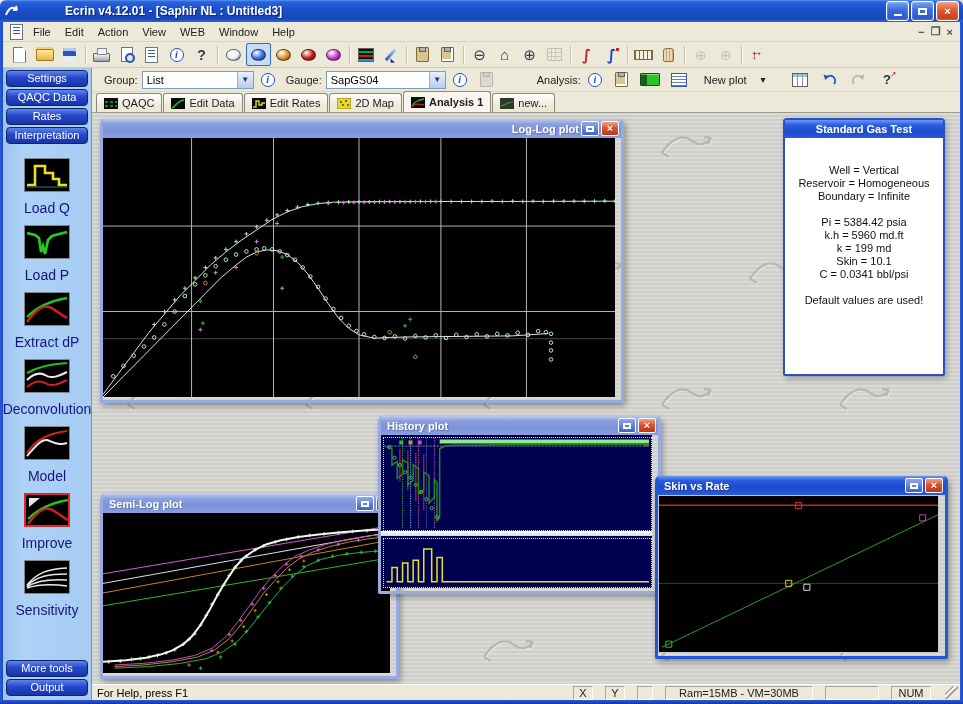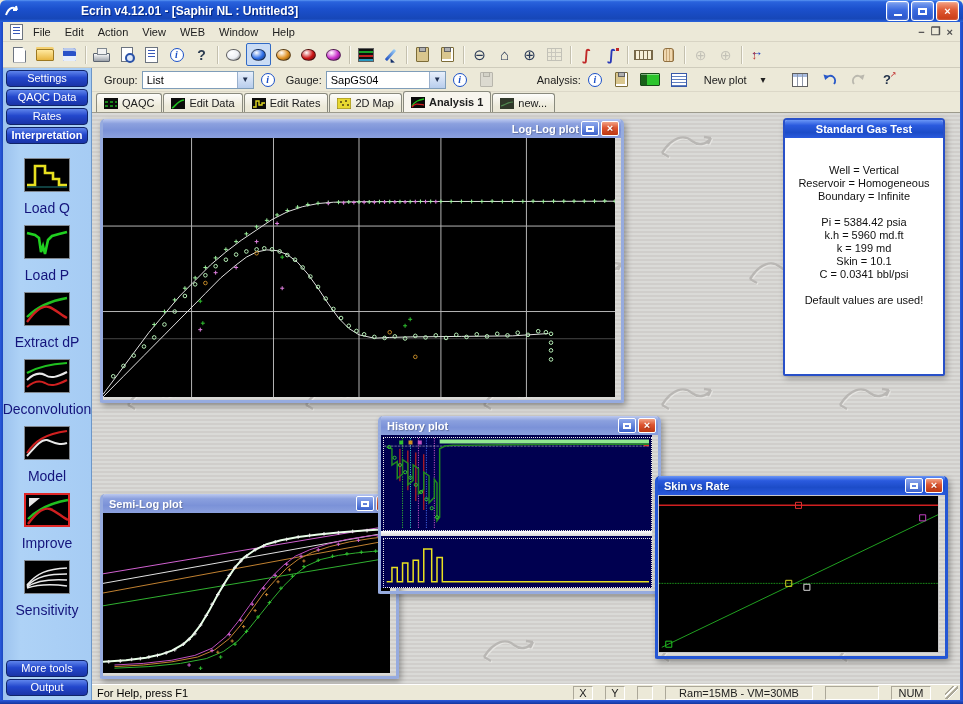--- a/index.html
+++ b/index.html
@@ -1,21 +1,21 @@
 <!DOCTYPE html>
 <html><head>
 <meta charset="utf-8">
 <style>
   html,body{margin:0;padding:0;background:#404040;}
   #app{position:relative;width:963px;height:704px;background:#ece9d8;font-family:"Liberation Sans",sans-serif;font-size:11px;overflow:hidden;user-select:none;}
   
   .titlebar{position:absolute;left:0;top:0;width:963px;height:22px;border-radius:6px 6px 0 0;
     background:linear-gradient(180deg,#5a96f2 0%,#2a63dd 8%,#1b50cd 40%,#1747b8 85%,#2a63dd 100%);
     display:flex;align-items:center;padding:0 4px;box-sizing:border-box;}
-  .titlebar .ttext{color:#fff;font-weight:bold;font-size:12px;margin-left:21px;text-shadow:1px 1px 1px #00227a;flex:1;white-space:nowrap;padding-left:40px;}
+  .titlebar .ttext{color:#fff;font-weight:bold;font-size:12px;margin-left:5px;text-shadow:1px 1px 1px #00227a;flex:1;white-space:nowrap;padding-left:40px;}
   .appicon{width:16px;height:15px;display:inline-block;}
   .winbtns{display:flex;gap:2px;}
   .wb{width:21px;height:18px;border:1px solid #fff;border-radius:3px;color:#fff;font-weight:bold;font-size:11px;
     display:flex;align-items:center;justify-content:center;background:linear-gradient(180deg,#7da1ef,#3a6ae0 45%,#2a55c8);box-shadow:inset 0 0 2px #ffffff80;}
   .wb.close{background:linear-gradient(180deg,#f3a183,#e05a33 45%,#c83a14);}
   .wb.min span{display:block;width:8px;height:2px;background:#fff;margin-top:8px;}
   
   .menubar{position:absolute;left:3px;top:22px;width:957px;height:20px;background:#ece9d8;border-bottom:1px solid #d8d4c4;
     display:flex;align-items:center;padding:0 3px;box-sizing:border-box;}
   .menuitem{padding:2px 7px;color:#202020;}
@@ -81,21 +81,21 @@
   
   .tabrow{position:absolute;left:92px;top:92px;width:868px;height:21px;background:#ece9d8;display:flex;align-items:flex-end;padding-left:4px;box-sizing:border-box;border-bottom:1px solid #9c9a8c;}
   .tab{height:18px;display:flex;align-items:center;gap:4px;padding:0 7px;border:1px solid #898a7e;border-bottom:none;border-radius:3px 3px 0 0;
     background:linear-gradient(180deg,#fdfdfb,#ece9d8 70%);margin-right:1px;color:#202020;}
   .tab.active{height:20px;background:#f7f5ee;font-weight:bold;}
   .tab svg{display:block;}
   
   .sidebar{position:absolute;left:3px;top:68px;width:89px;height:632px;background:linear-gradient(90deg,#9cc2ee,#aed2f6 20%,#a6ccf4);border-right:1px solid #6c96c8;box-sizing:border-box;}
   .snav{display:block;margin:2px 3px;height:15px;line-height:15px;text-align:center;color:#fff;font-size:11px;
     background:linear-gradient(180deg,#5f85ec 0%,#2347cc 45%,#1a34a8 100%);border:1px solid #102468;border-radius:4px;}
-  .snav.active{font-weight:bold;}
+  .snav.active{font-weight:normal;}
   .stools{display:flex;flex-direction:column;align-items:center;margin-top:14px;}
   .stool{display:flex;flex-direction:column;align-items:center;margin-bottom:9px;}
   .stool .ticon{width:46px;height:34px;background:#000;border:1px solid #80878f;box-sizing:border-box;}
   .stool.selected .ticon{border:2px solid #e02828;}
   .stool .tcap{font-size:14px;color:#14147c;margin-top:8px;}
   .sbottom{position:absolute;left:0;bottom:2px;width:100%;}
   
   .mdi{position:absolute;left:92px;top:113px;width:868px;height:571px;background:#d5d3d0 repeating-linear-gradient(180deg,#dadad7 0 2px,#d0cecb 2px 4px);overflow:hidden;}
   #mdi-bg{position:absolute;left:0;top:0;}
   

